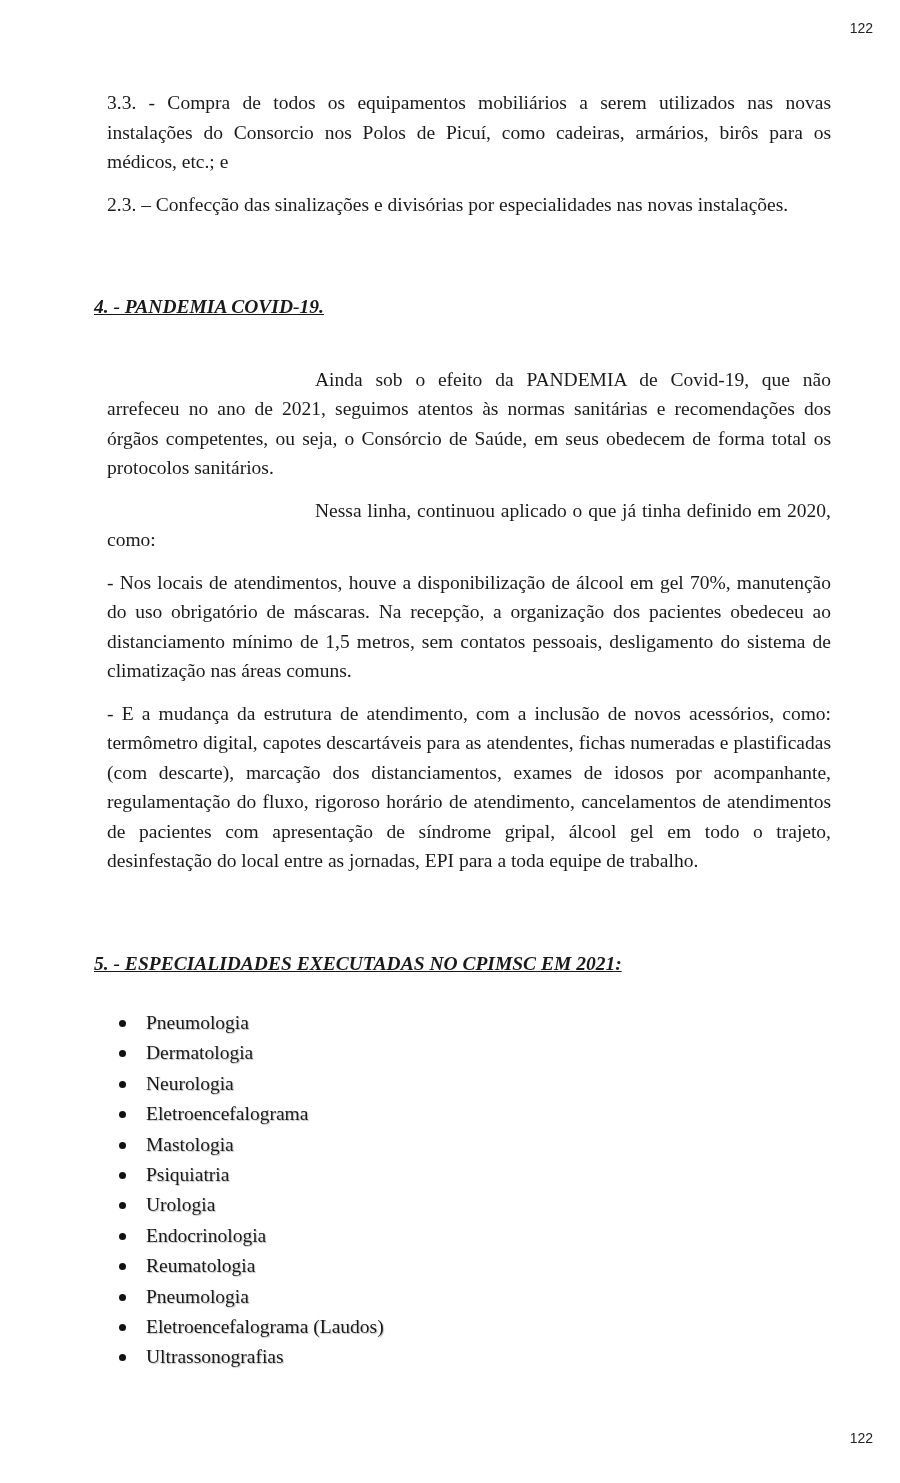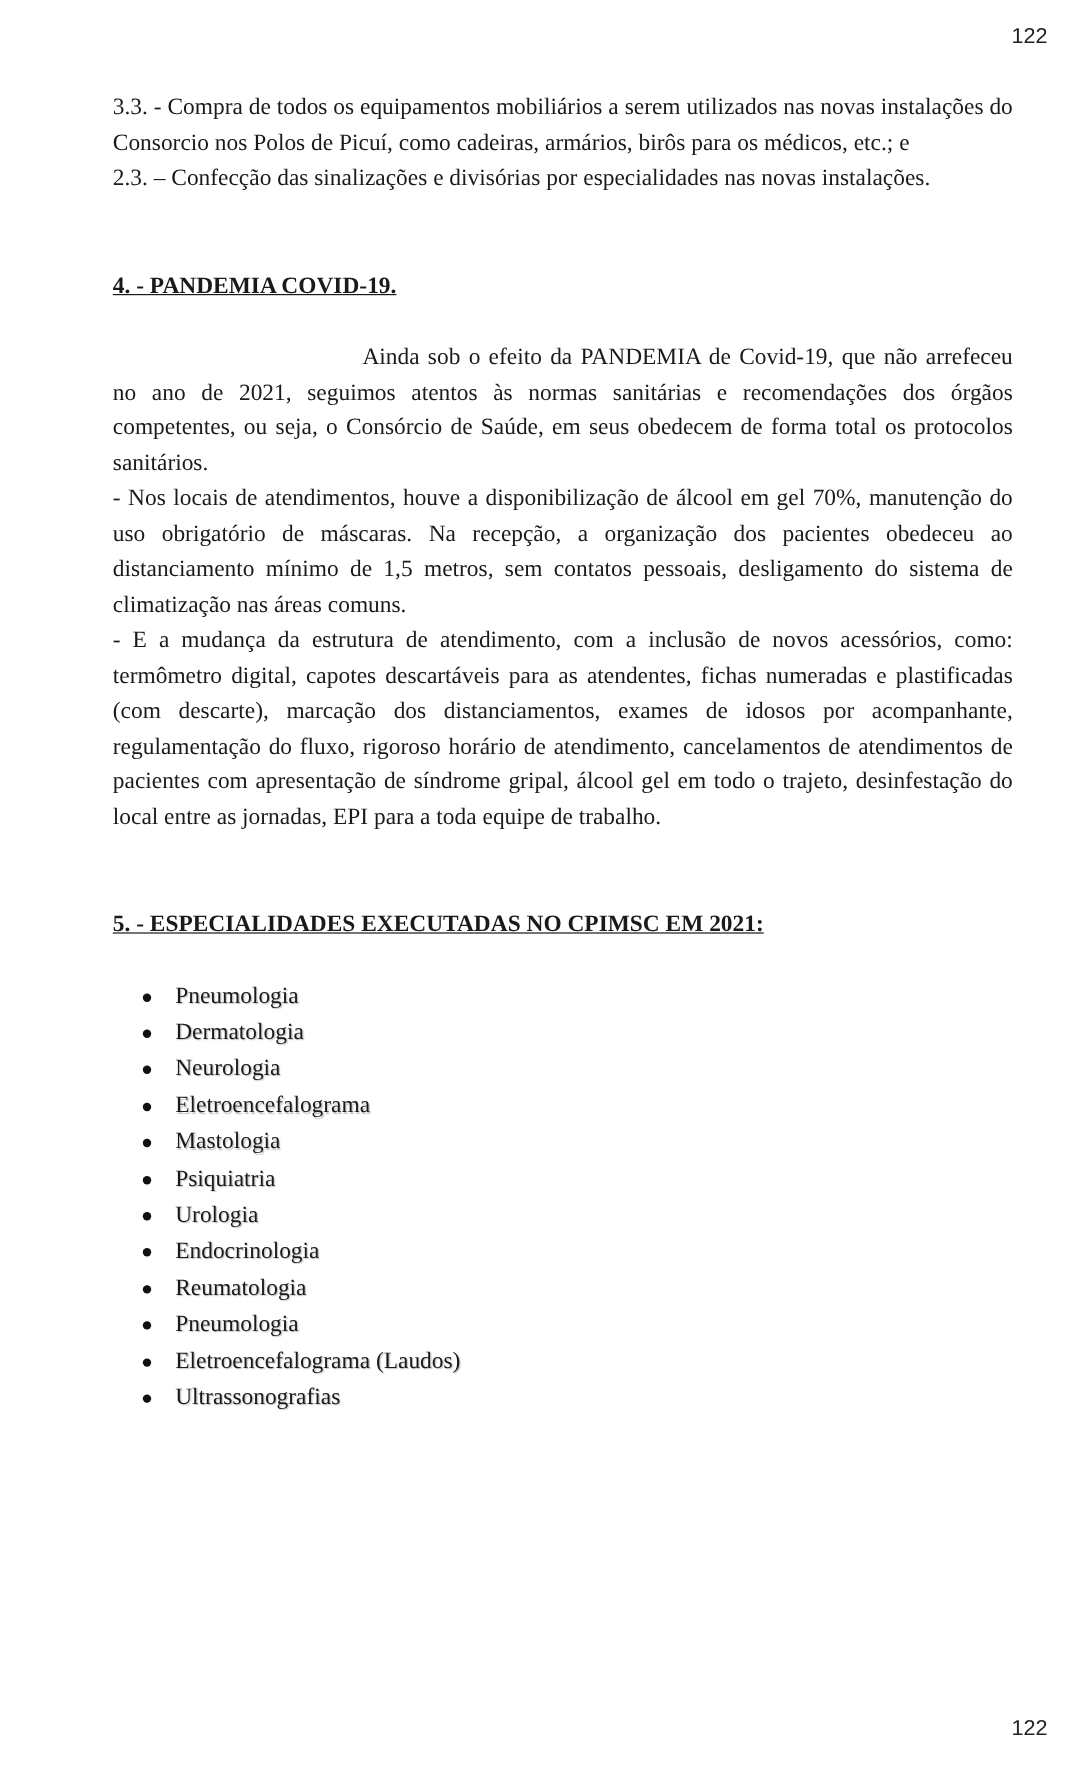--- a/index.html
+++ b/index.html
@@ -4,34 +4,34 @@
 <style>
   html, body { margin: 0; padding: 0; background: #ffffff; }
   body {
     width: 900px; height: 1483px; position: relative; overflow: hidden;
     color: #1a1a1a;
     font-family: "Liberation Serif", "DejaVu Serif", serif;
   }
   .page-num {
     position: absolute; right: 27px;
     font-family: "Liberation Sans", "DejaVu Sans", sans-serif;
-    font-size: 18px; color: #222;
+    font-size: 14px; color: #222;
   }
   .page-num.top { top: 20px; }
   .page-num.bottom { top: 1430px; }
   .content {
     position: absolute; left: 94px; width: 750px; top: 75px;
     font-size: 19.5px; line-height: 29.5px;
   }
-  .p { margin: 0; text-align: justify; }
+  .p { margin: 13px; text-align: justify; }
   .p.last-left { text-align-last: left; }
   .indent { text-indent: 208px; }
   .heading {
     font-weight: bold; text-decoration: underline;
-    font-size: 19.5px; margin: 0;
+    font-size: 19.5px; margin: 0; font-style: italic;
   }
   .spacer-lg { height: 60px; }
   .spacer-md { height: 30px; }
   ul.spec {
     list-style: none; margin: 0; padding: 0;
   }
   ul.spec li {
     position: relative; padding-left: 52px; line-height: 30.4px;
     font-size: 19.5px;
   }
@@ -49,20 +49,21 @@
 <div class="content">
   <p class="p last-left">3.3. - Compra de todos os equipamentos mobiliários a serem utilizados nas novas instalações do Consorcio nos Polos de Picuí, como cadeiras, armários, birôs para os médicos, etc.; e</p>
   <p class="p last-left">2.3. – Confecção das sinalizações e divisórias por especialidades nas novas instalações.</p>
 
   <div class="spacer-lg"></div>
 
   <p class="heading">4. - PANDEMIA COVID-19.</p>
   <div class="spacer-md"></div>
 
   <p class="p indent last-left">Ainda sob o efeito da PANDEMIA de Covid-19, que não arrefeceu no ano de 2021, seguimos atentos às normas sanitárias e recomendações dos órgãos competentes, ou seja, o Consórcio de Saúde, em seus obedecem de forma total os protocolos sanitários.</p>
+  <p class="p indent last-left">Nessa linha, continuou aplicado o que já tinha definido em 2020, como:</p>
   <p class="p last-left"> - Nos locais de atendimentos, houve a disponibilização de álcool em gel 70%, manutenção do uso obrigatório de máscaras. Na recepção, a organização dos pacientes obedeceu ao distanciamento mínimo de 1,5 metros, sem contatos pessoais, desligamento do sistema de climatização nas áreas comuns.</p>
   <p class="p last-left">- E a mudança da estrutura de atendimento, com a inclusão de novos acessórios, como: termômetro digital, capotes descartáveis para as atendentes, fichas numeradas e plastificadas (com descarte), marcação dos distanciamentos, exames de idosos por acompanhante, regulamentação do fluxo, rigoroso horário de atendimento, cancelamentos de atendimentos de pacientes com apresentação de síndrome gripal, álcool gel em todo o trajeto, desinfestação do local entre as jornadas, EPI para a toda equipe de trabalho.</p>
 
   <div class="spacer-lg"></div>
 
   <p class="heading">5. - ESPECIALIDADES EXECUTADAS NO CPIMSC EM 2021:</p>
   <div class="spacer-md"></div>
 
   <ul class="spec">
     <li><span class="bullet"></span><span class="txt">Pneumologia</span></li>

